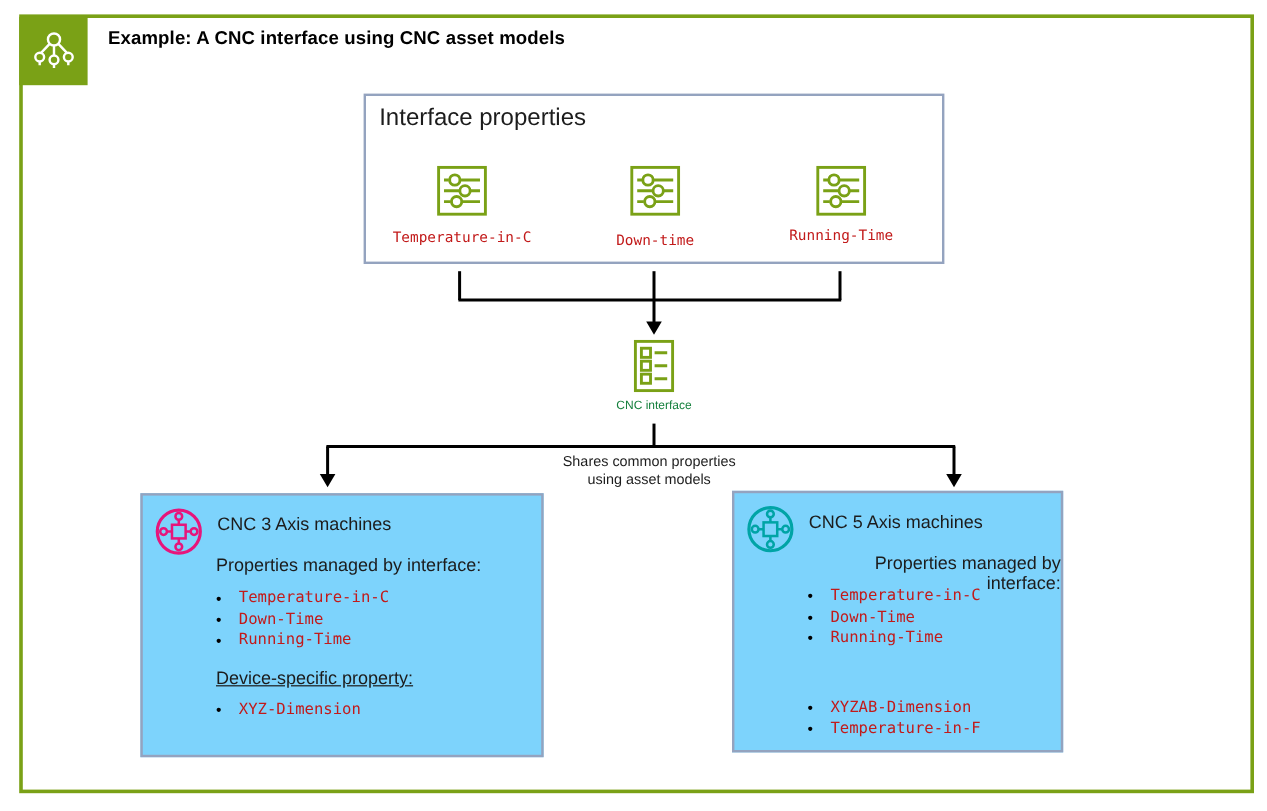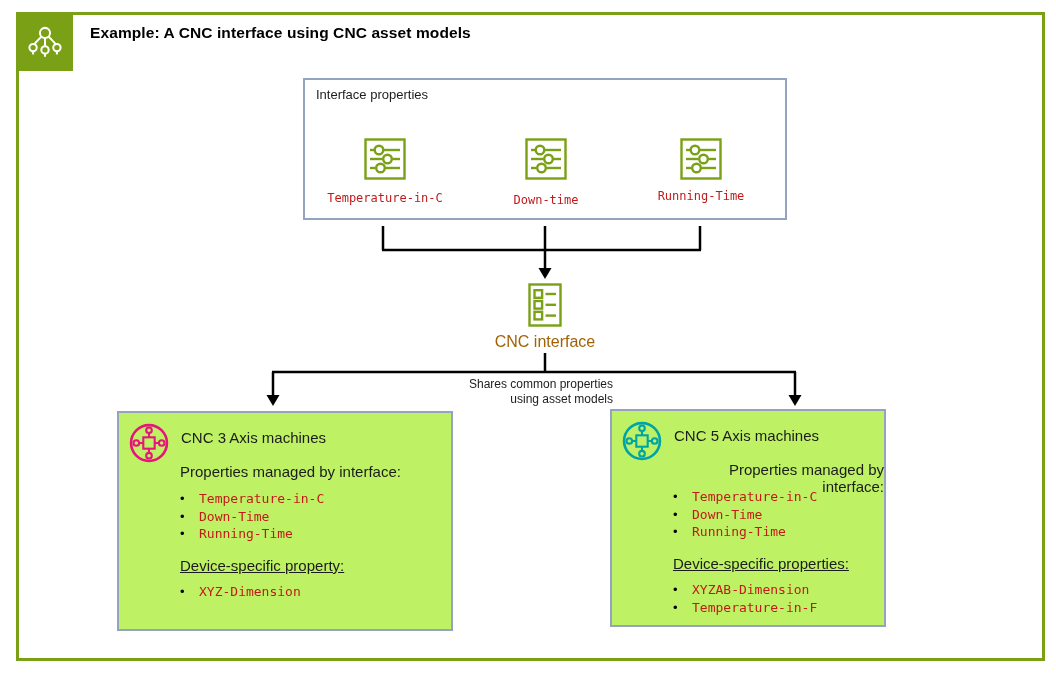--- a/index.html
+++ b/index.html
@@ -10,37 +10,37 @@
     border:3px solid var(--green);box-sizing:border-box;}
 
   .logo{position:absolute;left:16px;top:14px;width:57px;height:57px;background:var(--green);
     display:flex;align-items:center;justify-content:center;}
   .logo svg{width:44px;height:44px;}
 
   .page-title{position:absolute;left:90px;top:24px;font-size:15.5px;font-weight:bold;color:#000;letter-spacing:.1px;}
 
   .iface-box{position:absolute;left:303px;top:78px;width:484px;height:142px;background:#fff;
     border:2px solid var(--boxborder);box-sizing:border-box;}
-  .iface-title{position:absolute;left:11px;top:7px;font-size:13px;color:#1c1c1c;}
+  .iface-title{position:absolute;left:11px;top:7px;font-size:20px;color:#1c1c1c;}
 
   .prop-icon{position:absolute;top:57px;width:44px;height:44px;color:var(--green);}
   .prop-icon.p0{left:58px;} .prop-icon.p1{left:219px;} .prop-icon.p2{left:374px;}
   .prop-label{position:absolute;transform:translateX(-50%);white-space:nowrap;
     font-family:"DejaVu Sans Mono",monospace;font-size:12px;color:var(--red);}
   .prop-label.l0{left:80px;top:111px;} .prop-label.l1{left:241px;top:113px;} .prop-label.l2{left:396px;top:109px;}
 
   .connectors{position:absolute;left:0;top:0;width:1056px;height:676px;pointer-events:none;}
 
   .cnc-icon{position:absolute;left:527px;top:282px;width:36px;height:46px;color:var(--green);}
-  .cnc-label{position:absolute;left:545px;top:333px;transform:translateX(-50%);font-size:16px;color:#a16207;white-space:nowrap;}
+  .cnc-label{position:absolute;left:545px;top:333px;transform:translateX(-50%);font-size:10px;color:#15803d;white-space:nowrap;}
 
   .share-note{position:absolute;left:541px;top:377px;transform:translateX(-50%);
-    text-align:right;font-size:12px;line-height:15px;color:#1c1c1c;white-space:nowrap;}
-
-  .asset-box{position:absolute;background:#bef264;border:2px solid var(--boxborder);box-sizing:border-box;}
+    text-align:center;font-size:12px;line-height:15px;color:#1c1c1c;white-space:nowrap;}
+
+  .asset-box{position:absolute;background:#7dd3fc;border:2px solid var(--boxborder);box-sizing:border-box;}
   .asset-box.left{left:117px;top:411px;width:336px;height:220px;}
   .asset-box.right{left:610px;top:409px;width:276px;height:218px;}
   .asset-icon{position:absolute;left:9px;top:9px;width:42px;height:42px;}
   .asset-icon.pink{color:var(--pink);} .asset-icon.teal{color:var(--teal);}
   .asset-title{position:absolute;left:62px;top:16px;font-size:15px;color:#1c1c1c;}
   .asset-heading{position:absolute;left:61px;font-size:15px;color:#1c1c1c;text-align:right;}
   .h-managed{top:50px;} .h-device{top:144px;text-decoration:underline;}
   .bullet-list{position:absolute;left:61px;margin:0;padding:0;list-style:none;}
   .bl-managed{top:77px;} .bl-device{top:170px;}
   .bullet-item{display:flex;align-items:center;height:17.5px;}
@@ -226,21 +226,20 @@
       </li>
       <li class="bullet-item">
         <span class="bullet-dot">•</span>
         <span class="bullet-text">Down-Time</span>
       </li>
       <li class="bullet-item">
         <span class="bullet-dot">•</span>
         <span class="bullet-text">Running-Time</span>
       </li>
     </ul>
-    <div class="asset-heading h-device">Device-specific properties:</div>
     <ul class="bullet-list bl-device">
       <li class="bullet-item">
         <span class="bullet-dot">•</span>
         <span class="bullet-text">XYZAB-Dimension</span>
       </li>
       <li class="bullet-item">
         <span class="bullet-dot">•</span>
         <span class="bullet-text">Temperature-in-F</span>
       </li>
     </ul>

